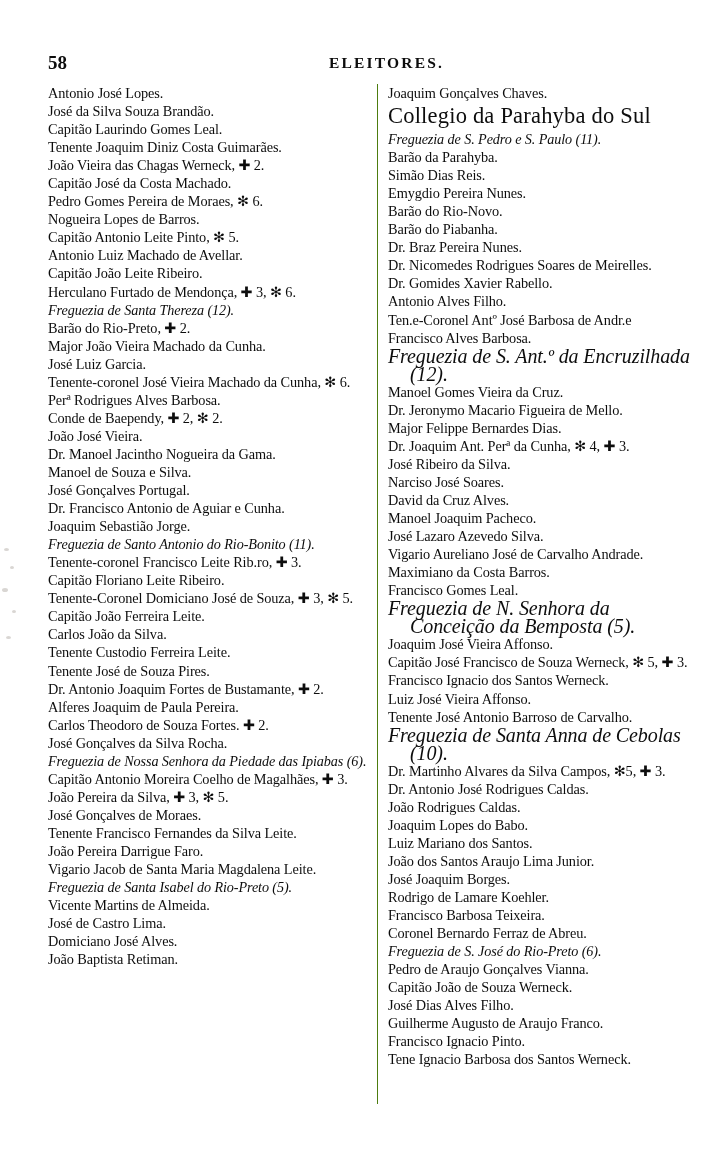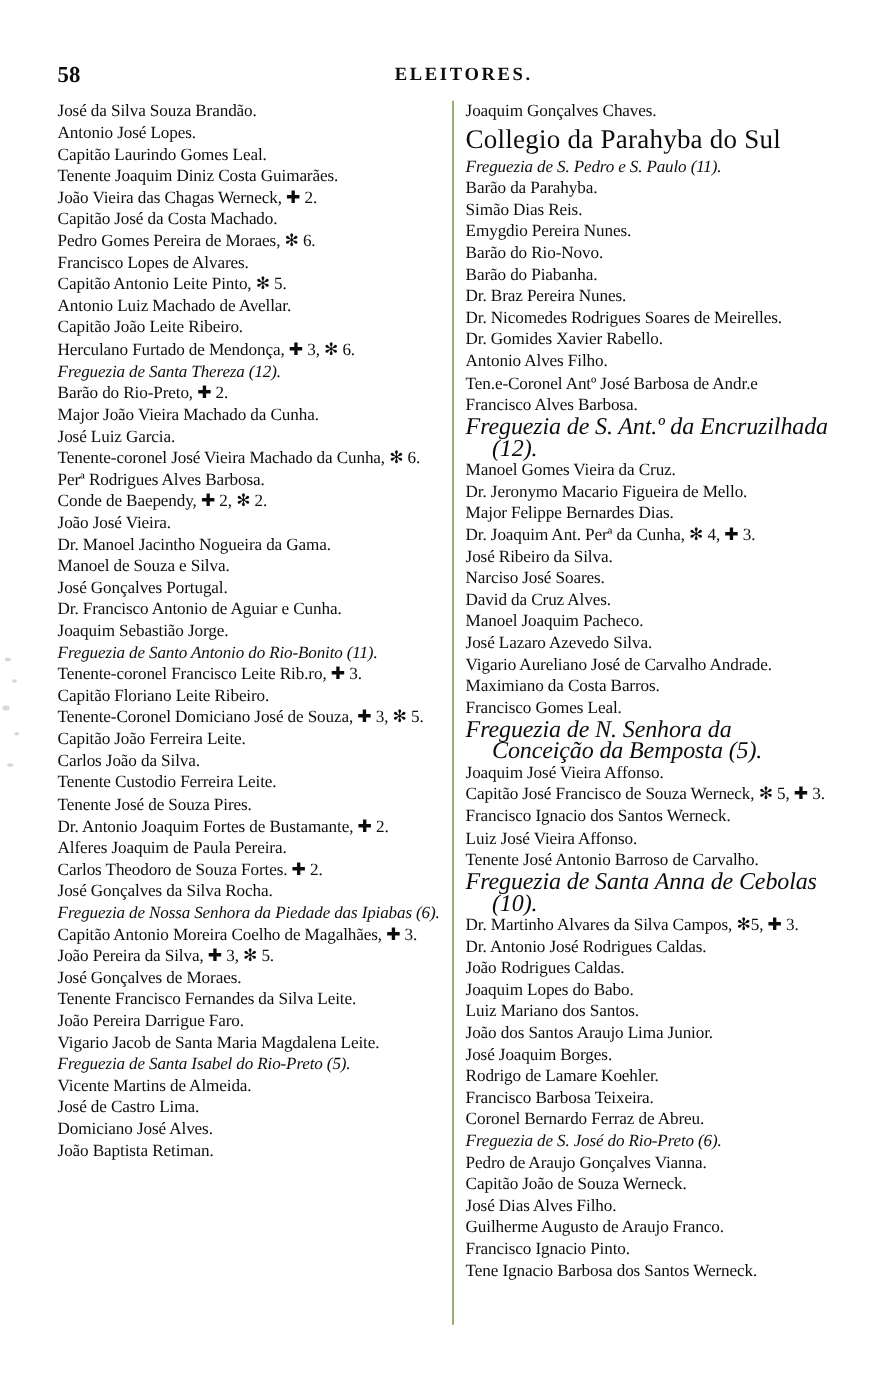--- a/index.html
+++ b/index.html
@@ -128,28 +128,28 @@
 
   <div class="header">
     <div class="folio">58</div>
     <div class="running-title">ELEITORES.</div>
   </div>
 
   <div class="columns">
 
     <div class="col col-left">
       <div id="left-list">
+          <div class="line hang">Antonio José Lopes.</div>
           <div class="line hang">José da Silva Souza Brandão.</div>
-          <div class="line hang">Antonio José Lopes.</div>
           <div class="line hang">Capitão Laurindo Gomes Leal.</div>
           <div class="line hang">Tenente Joaquim Diniz Costa Guimarães.</div>
           <div class="line hang">João Vieira das Chagas Werneck, ✚ 2.</div>
           <div class="line hang">Capitão José da Costa Machado.</div>
           <div class="line hang">Pedro Gomes Pereira de Moraes, ✻ 6.</div>
-          <div class="line hang">Francisco Lopes de Alvares.</div>
+          <div class="line hang">Nogueira Lopes de Barros.</div>
           <div class="line hang">Capitão Antonio Leite Pinto, ✻ 5.</div>
           <div class="line hang">Antonio Luiz Machado de Avellar.</div>
           <div class="line hang">Capitão João Leite Ribeiro.</div>
           <div class="line hang">Herculano Furtado de Mendonça, ✚ 3, ✻ 6.</div>
           <div class="line ital">Freguezia de Santa Thereza (12).</div>
           <div class="line hang">Barão do Rio-Preto, ✚ 2.</div>
           <div class="line hang">Major João Vieira Machado da Cunha.</div>
           <div class="line hang">José Luiz Garcia.</div>
           <div class="line hang">Tenente-coronel José Vieira Machado da Cunha, ✻ 6.</div>
           <div class="line hang">Perª Rodrigues Alves Barbosa.</div>

